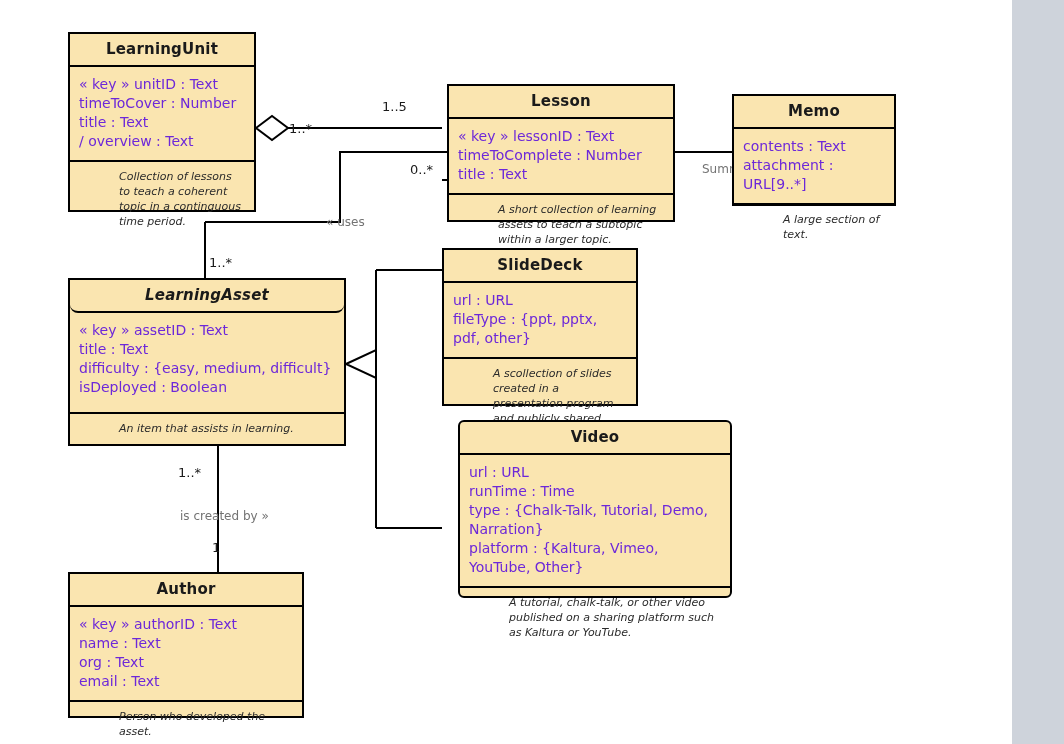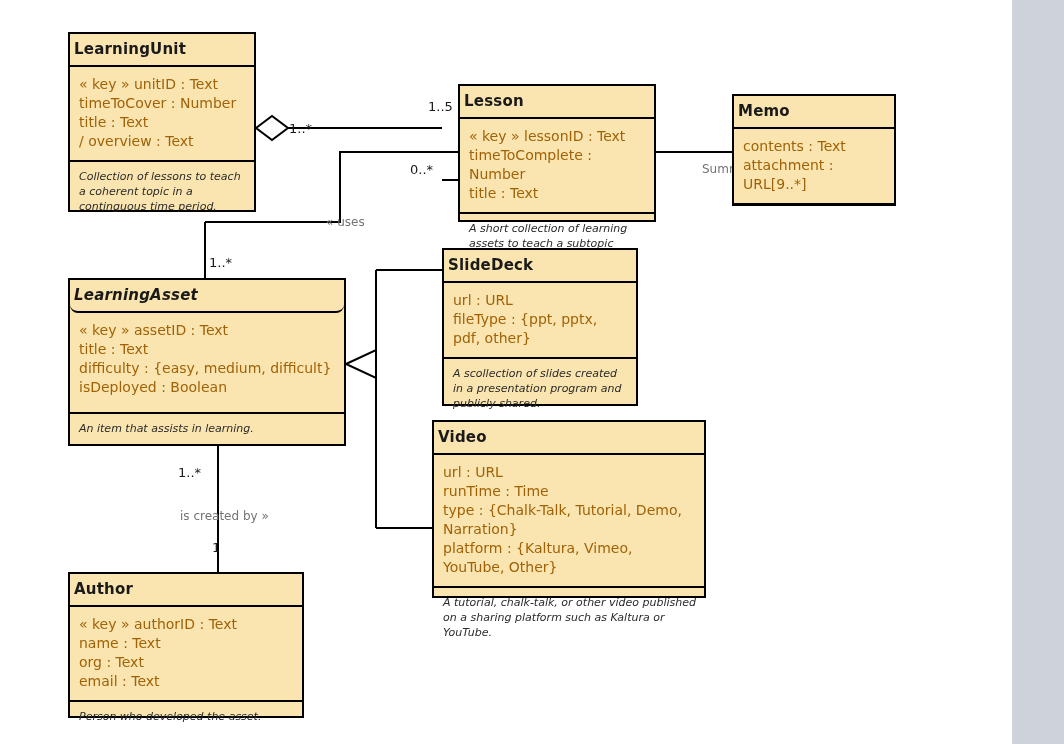--- a/index.html
+++ b/index.html
@@ -26,48 +26,50 @@
   
   .uml-class {
     position: absolute;
     box-sizing: border-box;
     background: #fae5b0;
     border: 2px solid #000000;
     display: flex;
     flex-direction: column;
   }
   .uml-title {
+    text-align: center;
     font-size: 15px;
     font-weight: bold;
     color: #1a1a1a;
     padding: 6px 4px 7px 4px;
     border-bottom: 2px solid #000000;
     letter-spacing: 0.2px;
   }
   .uml-title.abstract {
     font-style: italic;
     border-radius: 8px;
   }
   .uml-attrs {
     padding: 8px 8px 9px 9px;
     border-bottom: 2px solid #000000;
     font-size: 14px;
     line-height: 19px;
-    color: #a16207;
+    color: #6d28d9;
     flex: 1 1 auto;
   }
   .uml-attrs div {
     white-space: normal;
   }
   .uml-note {
     padding: 7px 8px 8px 9px;
     font-size: 11px;
     font-style: italic;
     line-height: 15px;
     color: #2a2a2a;
+    margin-left: 40px;
   }
   
   .edge-svg {
     position: absolute;
     left: 0;
     top: 0;
     width: 1064px;
     height: 744px;
     pointer-events: none;
   }
@@ -107,21 +109,21 @@
       <line x1="376" y1="270" x2="442" y2="270"></line>
       <line x1="376" y1="528" x2="442" y2="528"></line>
     </g>
 
     <polygon points="256,128 272,116 288,128 272,140" fill="#ffffff" stroke="#000000" stroke-width="2"></polygon>
 
     <polygon points="346,364 376,350 376,378" fill="#ffffff" stroke="#000000" stroke-width="2"></polygon>
   </svg>
 
   <span class="mult" style="left:289px; top:121px;">1..*</span>
-  <span class="mult" style="left:428px; top:99px;text-align:right;">1..5</span>
+  <span class="mult" style="left:382px; top:99px;text-align:right;">1..5</span>
 
   <span class="mult" style="left:410px; top:162px;">0..*</span>
   <span class="assoc-label" style="left:326px; top:215px;">« uses</span>
   <span class="mult" style="left:209px; top:255px;">1..*</span>
 
   <span class="mult" style="left:744px; top:133px;">1</span>
   <span class="mult" style="left:647px; top:160px;">1</span>
   <span class="assoc-label" style="left:702px; top:162px;">Summary</span>
 
   <span class="mult" style="left:178px; top:465px;">1..*</span>
@@ -132,36 +134,37 @@
     <div class="uml-title">LearningUnit</div>
     <div class="uml-attrs">
       <div>« key » unitID : Text</div>
       <div>timeToCover : Number</div>
       <div>title : Text</div>
       <div>/ overview : Text</div>
     </div>
     <div class="uml-note">Collection of lessons to teach a coherent topic in a continguous time period.</div>
   </div>
 
-  <div class="uml-class" style="left:458px; top:84px; width:198px; height:138px;">
+  <div class="uml-class" style="left:447px; top:84px; width:228px; height:138px;">
     <div class="uml-title">Lesson</div>
     <div class="uml-attrs">
       <div>« key » lessonID : Text</div>
       <div>timeToComplete : Number</div>
       <div>title : Text</div>
     </div>
     <div class="uml-note">A short collection of learning assets to teach a subtopic within a larger topic.</div>
   </div>
 
   <div class="uml-class" style="left:732px; top:94px; width:164px; height:112px;">
     <div class="uml-title">Memo</div>
     <div class="uml-attrs">
       <div>contents : Text</div>
       <div>attachment : URL[9..*]</div>
     </div>
+    <div class="uml-note">A large section of text.</div>
   </div>
 
   <div class="uml-class" style="left:68px; top:278px; width:278px; height:168px;">
     <div class="uml-title abstract">LearningAsset</div>
     <div class="uml-attrs">
       <div>« key » assetID : Text</div>
       <div>title : Text</div>
       <div>difficulty : {easy, medium, difficult}</div>
       <div>isDeployed : Boolean</div>
     </div>
@@ -170,21 +173,21 @@
 
   <div class="uml-class" style="left:442px; top:248px; width:196px; height:158px;">
     <div class="uml-title">SlideDeck</div>
     <div class="uml-attrs">
       <div>url : URL</div>
       <div>fileType : {ppt, pptx, pdf, other}</div>
     </div>
     <div class="uml-note">A scollection of slides created in a presentation program and publicly shared.</div>
   </div>
 
-  <div class="uml-class" style="left:432px; top:420px; width:274px; height:178px;">
+  <div class="uml-class" style="left:458px; top:420px; width:274px; height:178px;border-radius:6px;">
     <div class="uml-title">Video</div>
     <div class="uml-attrs">
       <div>url : URL</div>
       <div>runTime : Time</div>
       <div>type : {Chalk-Talk, Tutorial, Demo, Narration}</div>
       <div>platform : {Kaltura, Vimeo, YouTube, Other}</div>
     </div>
     <div class="uml-note">A tutorial, chalk-talk, or other video published on a sharing platform such as Kaltura or YouTube.</div>
   </div>
 

